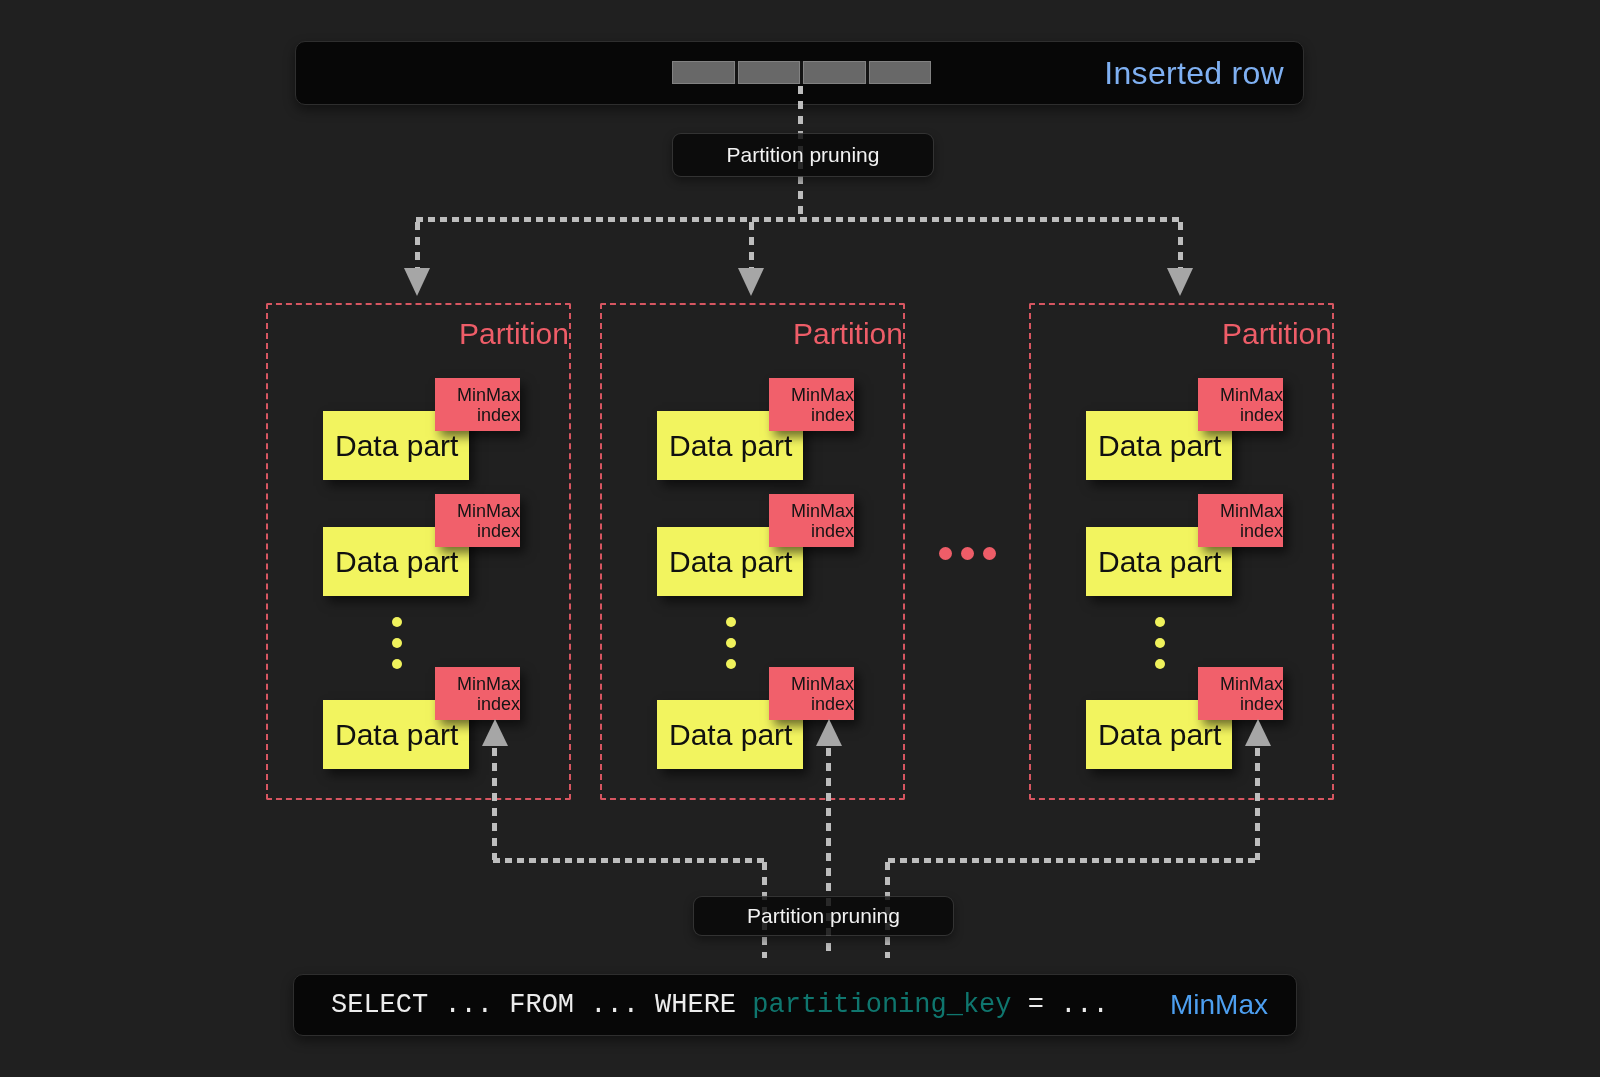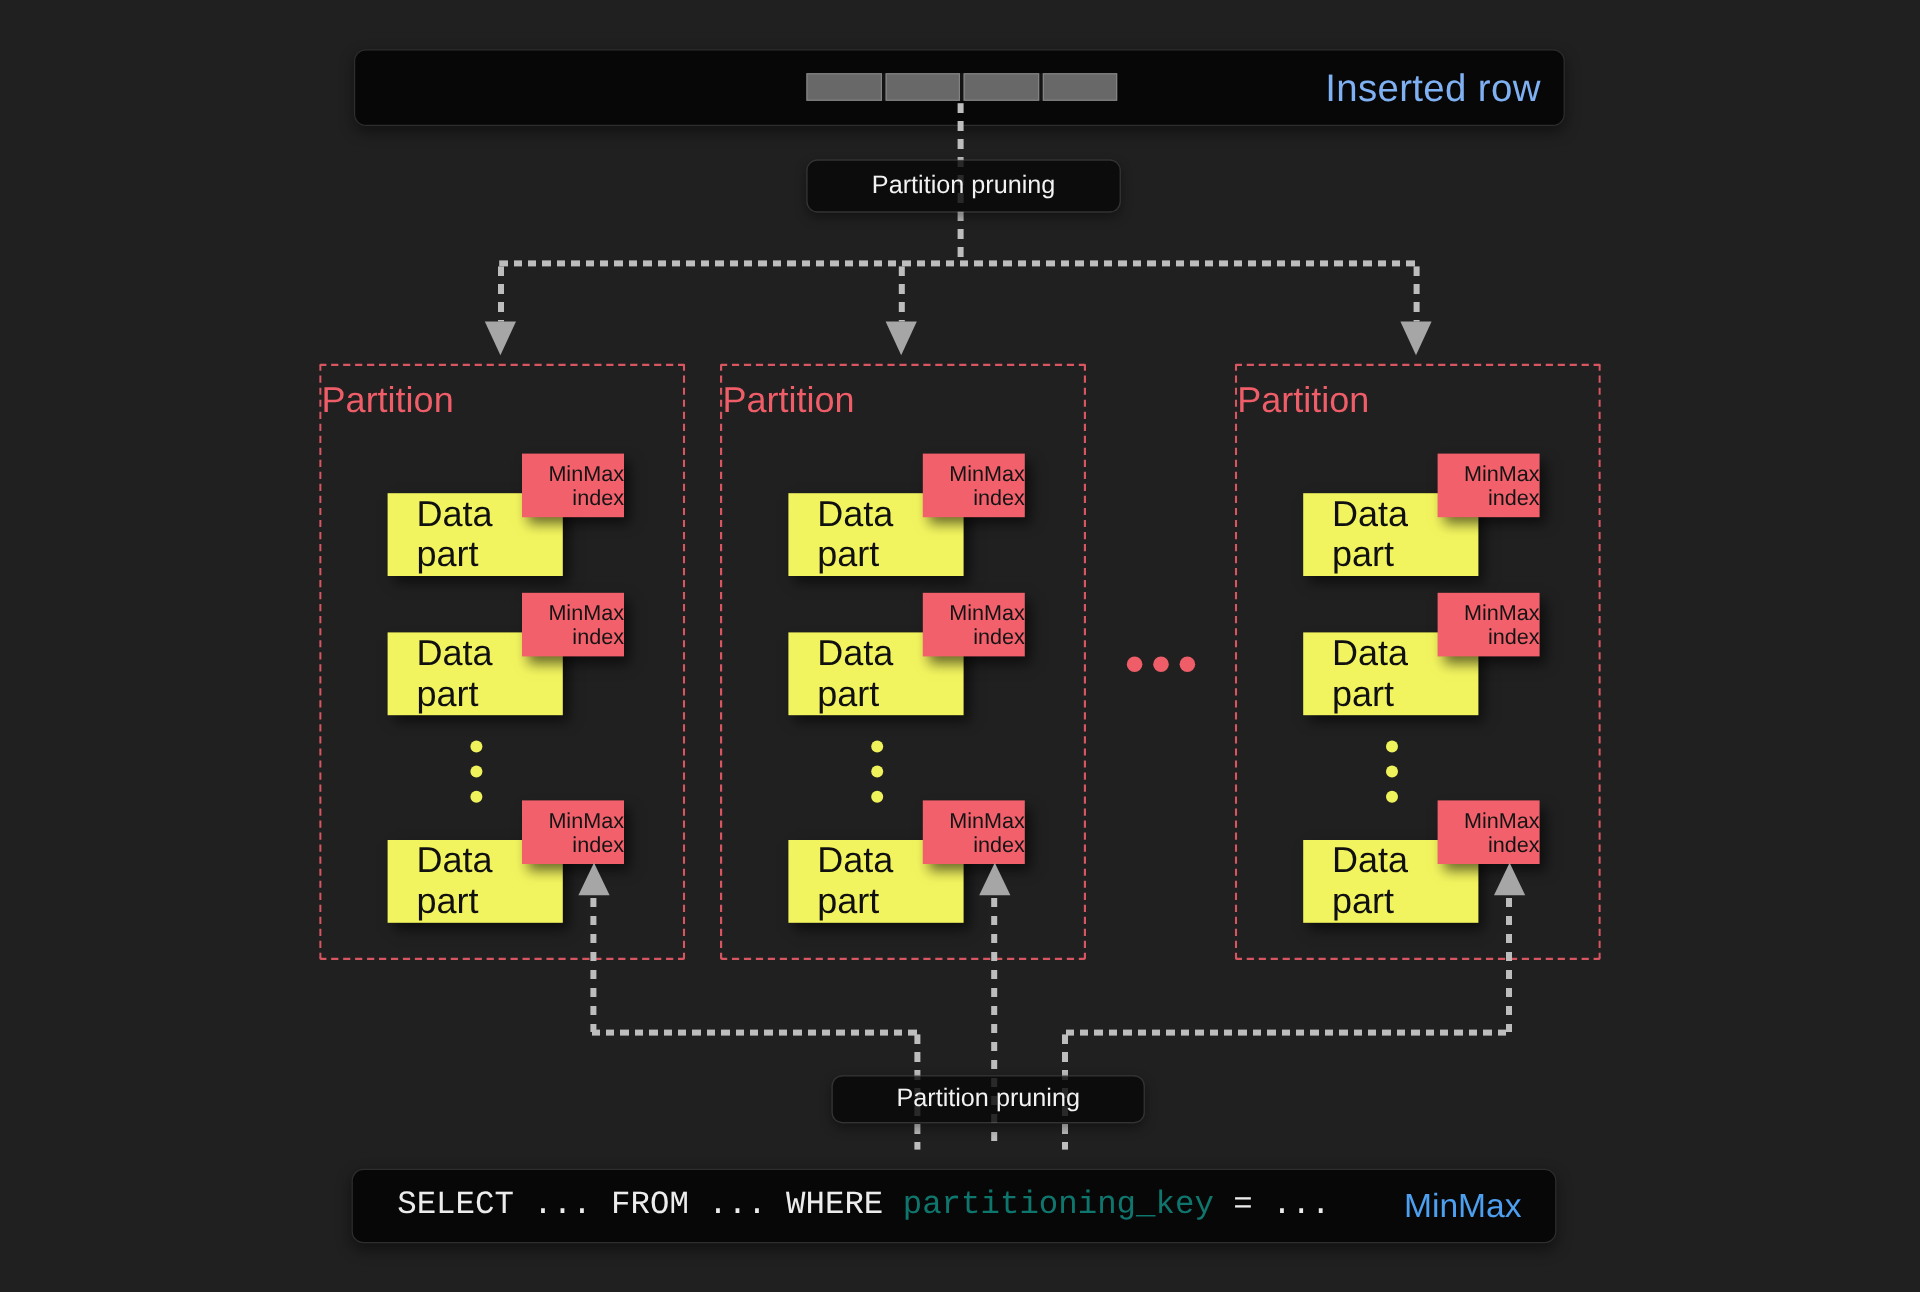--- a/index.html
+++ b/index.html
@@ -61,28 +61,28 @@
   }
 
   
   .partition{
     position:absolute;top:303px;width:305px;height:497px;
     border:2px dashed #d75661;border-radius:2px;
     box-sizing:border-box;z-index:2;
   }
   .partition-title{
     position:absolute;top:12px;left:0;width:100%;
-    text-align:left;color:#ee5d68;font-size:30px;
+    text-align:right;color:#ee5d68;font-size:30px;
   }
   .data-part{
     position:absolute;width:146px;height:69px;
     background:#f2f45f;
     box-shadow:5px 6px 10px rgba(0,0,0,0.55);
     display:flex;align-items:center;
-    padding-left:24px;box-sizing:border-box;
+    padding-left:12px;box-sizing:border-box;
     color:#101010;font-size:30px;z-index:2;
   }
   .minmax{
     position:absolute;width:85px;height:53px;
     background:#f1606b;
     box-shadow:5px 6px 10px rgba(0,0,0,0.55);
     display:flex;align-items:center;justify-content:center;
     text-align:right;color:#141414;font-size:18px;line-height:20px;
     z-index:3;
   }

